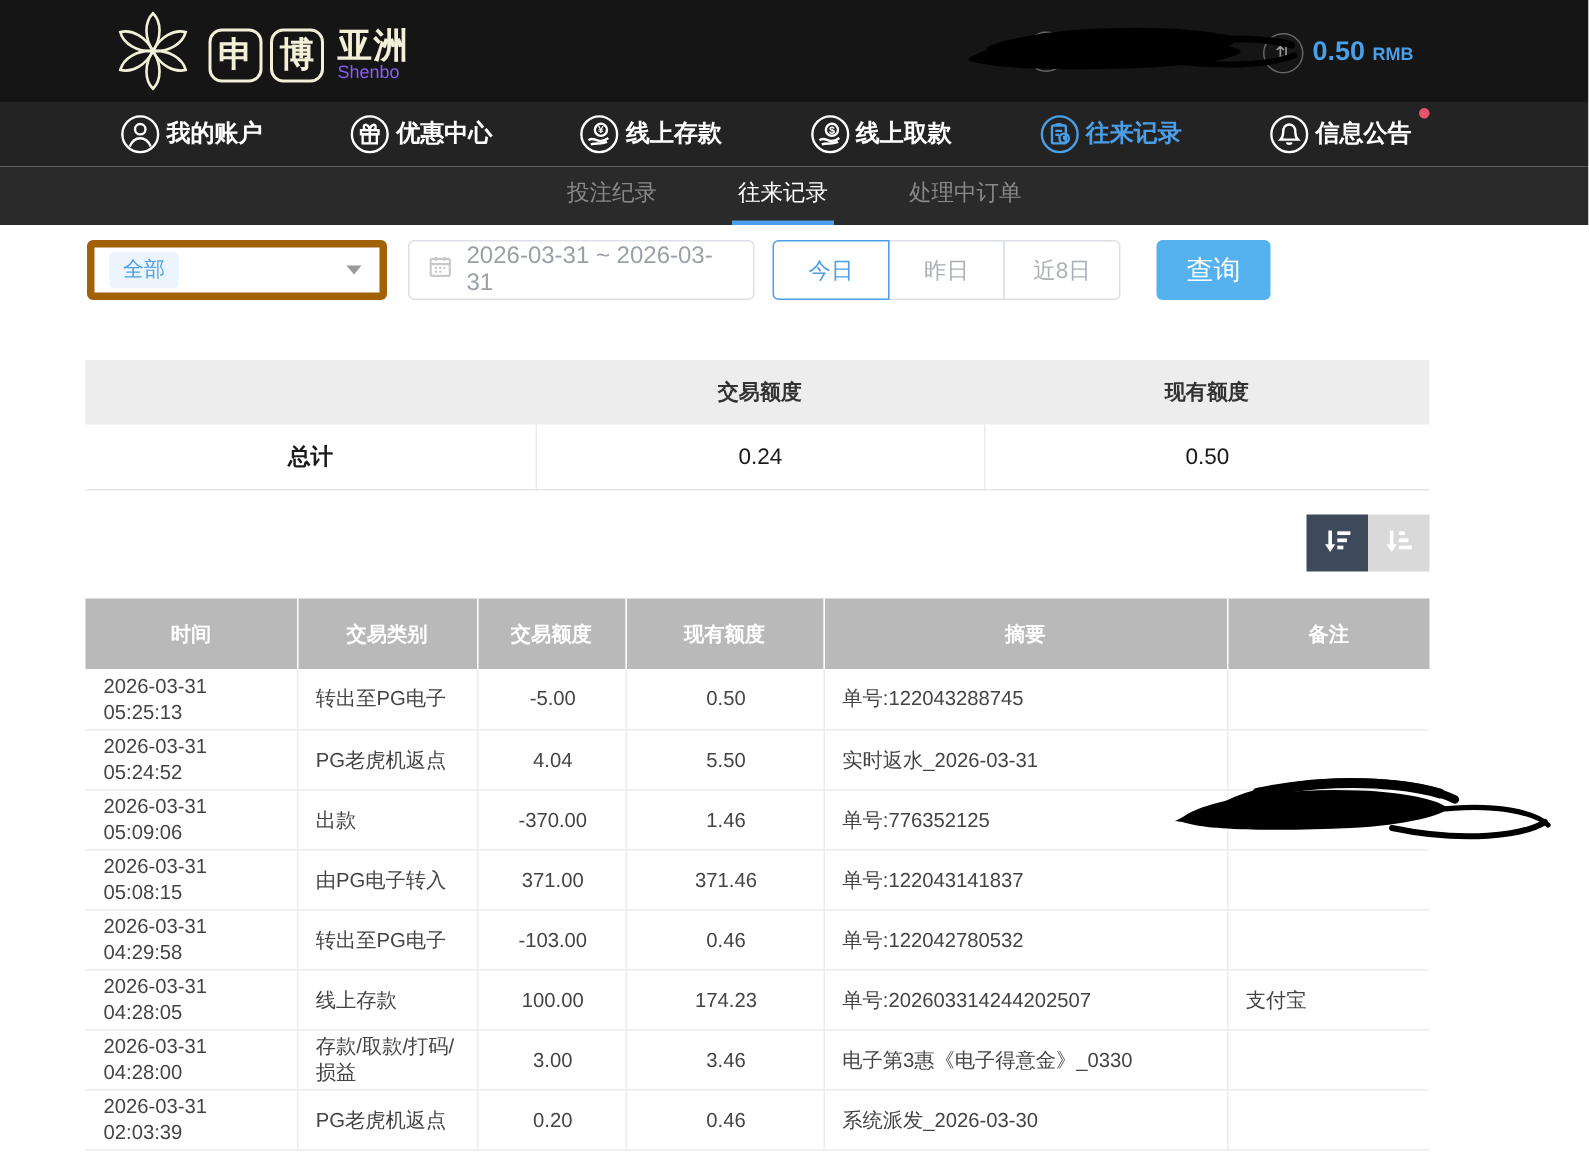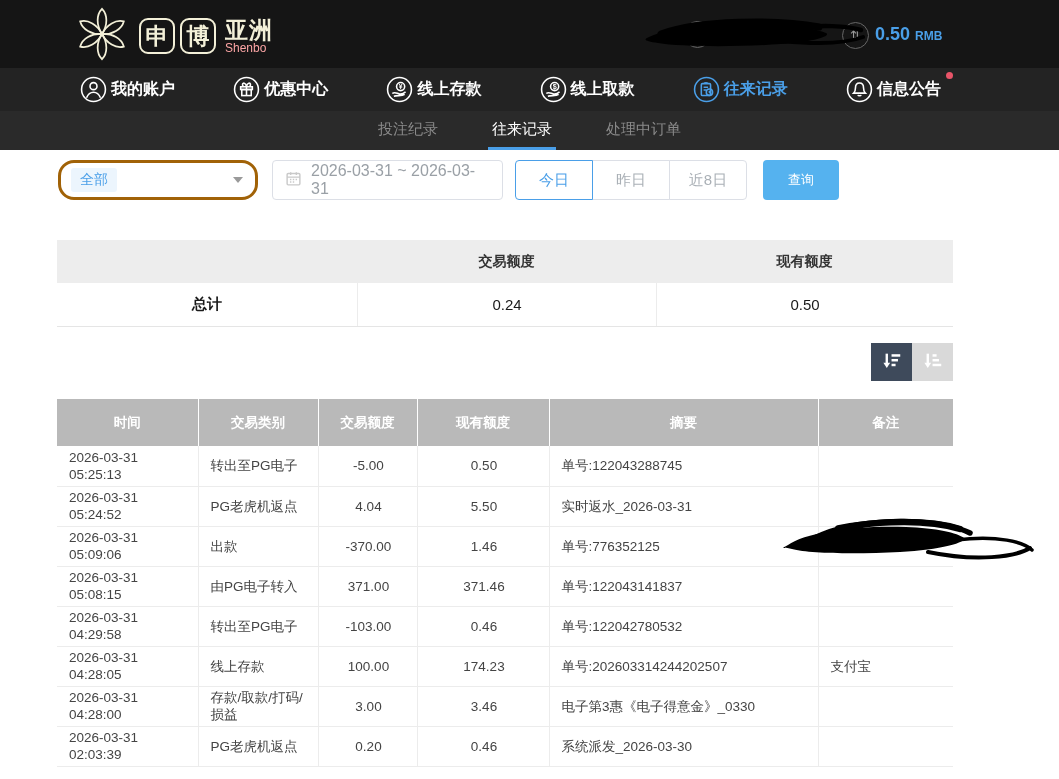--- a/index.html
+++ b/index.html
@@ -7,21 +7,21 @@
   .page { position:relative; width:1059px; height:779px; background:#fff; overflow:hidden; }
 
   
   .top-header { position:relative; height:68px; background:#151515; }
   .logo { position:absolute; left:72px; top:4px; display:flex; align-items:center; gap:7px; color:#f3f0d8; }
   .logo-boxes { display:flex; gap:5px; }
   .logo-box { width:36px; height:36px; border:2.5px solid #f3f0d8; border-radius:9px;
               display:flex; align-items:center; justify-content:center; font-size:23px; font-weight:700; }
   .logo-region { display:flex; flex-direction:column; line-height:1.05; margin-left:2px; }
   .logo-region .cn { font-size:23px; font-weight:700; letter-spacing:1px; }
-  .logo-region .en { font-size:12px; color:#fca5a5; }
+  .logo-region .en { font-size:12px; color:#8b5cf6; }
   .hdr-balance { position:absolute; left:875px; top:0; height:68px; display:flex; align-items:center; gap:5px; }
   .hdr-balance .amt { color:#4a9fe8; font-size:18px; font-weight:700; }
   .hdr-balance .cur { color:#4a9fe8; font-size:12px; font-weight:600; margin-top:3px; }
   .hdr-circle { position:absolute; width:27px; height:27px; border:1.5px solid #666; border-radius:50%;
                 display:flex; align-items:center; justify-content:center; color:#999; font-size:13px; }
   .circle-refresh { left:842px; top:22px; cursor:pointer; }
   .circle-hidden { left:684px; top:21px; }
   .scribble { position:absolute; z-index:5; }
 
   
@@ -34,37 +34,37 @@
   .nav-badge { position:absolute; top:-4px; right:-12px; width:7px; height:7px; border-radius:50%; background:#e85468; }
 
   
   .sub-nav { height:39px; background:#2a2a2a; display:flex; justify-content:center; gap:46px; }
   .subnav-item { font-size:15px; color:#8a8a8a; line-height:36px; height:39px; padding:0 4px;
                  border-bottom:3px solid transparent; cursor:pointer; }
   .subnav-item.active { color:#fff; border-bottom-color:#4a9fe8; }
 
   
   .filter-row { display:flex; align-items:center; margin:10px 0 0 58px; height:40px; }
-  .type-select { width:200px; height:40px; border:3px solid #a16207; border-radius:16px;
+  .type-select { width:200px; height:40px; border:5px solid #a16207; border-radius:4px;
                  display:flex; align-items:center; padding:0 10px; cursor:pointer; position:relative; }
   .type-tag { background:#ecf5fd; color:#4a9fe8; font-size:14px; padding:3px 9px; border-radius:3px; }
   .select-caret { position:absolute; right:12px; width:0; height:0;
                   border-left:5px solid transparent; border-right:5px solid transparent; border-top:6px solid #9a9a9a; }
   .date-input { width:231px; height:40px; border:1px solid #dcdfe6; border-radius:4px; margin-left:14px;
                 display:flex; align-items:center; gap:9px; padding:0 12px; cursor:text; }
   .date-text { color:#9aa0a6; font-size:16px; }
   .quick-group { display:flex; margin-left:12px; }
   .quick-btn { width:78px; height:40px; border:1px solid #dcdfe6; background:#fff; color:#aab0b6;
                font-size:15px; cursor:pointer; display:flex; align-items:center; justify-content:center; }
   .quick-btn:first-child { border-radius:4px 0 0 4px; }
   .quick-btn:last-child { border-radius:0 4px 4px 0; }
   .quick-btn + .quick-btn { margin-left:-1px; }
   .quick-btn.active { border-color:#4a9fe8; color:#4a9fe8; z-index:2; }
-  .search-btn { width:76px; height:40px; margin-left:16px; background:#55b2ef; color:#fff; border:none;
-                border-radius:4px; font-size:13px; cursor:pointer; }
+  .search-btn { width:76px; height:40px; margin-left:24px; background:#55b2ef; color:#fff; border:none;
+                border-radius:4px; font-size:18px; cursor:pointer; }
 
   
   .summary { margin:40px 0 0 57px; width:896px; }
   .summary-head { display:flex; height:43px; background:#ededed; align-items:center; }
   .summary-head > div, .summary-body > div { text-align:center; }
   .sum-c1 { width:300px; } .sum-c2 { width:299px; } .sum-c3 { width:297px; }
   .summary-head { font-size:14px; color:#333; font-weight:700; }
   .summary-body { display:flex; height:44px; align-items:center; font-size:15px; color:#1a1a1a;
                   border-bottom:1px solid #e5e5e5; }
   .summary-body .sum-c2, .summary-body .sum-c3 { border-left:1px solid #ececec; height:100%;

